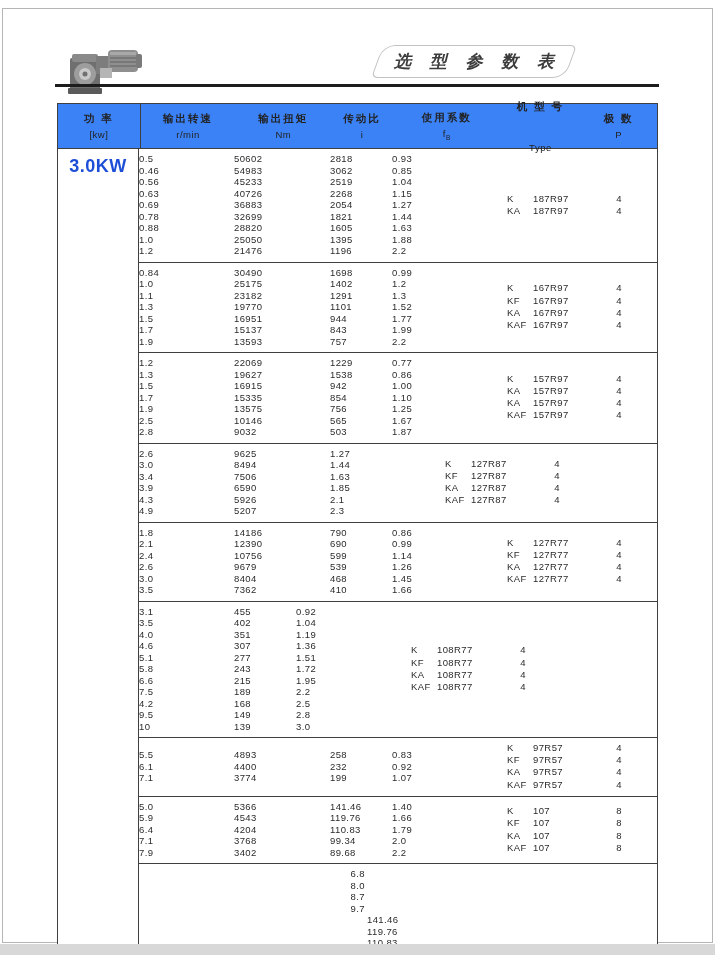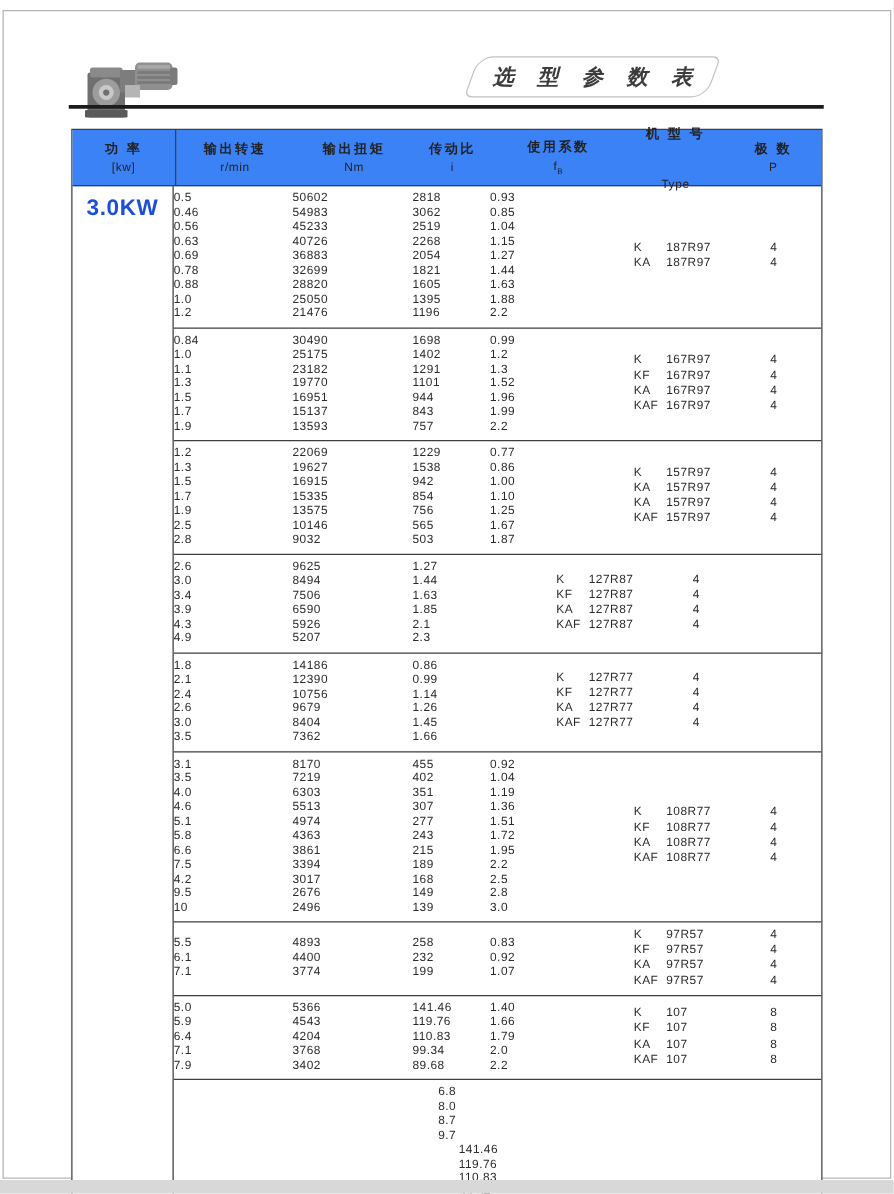--- a/index.html
+++ b/index.html
@@ -192,21 +192,21 @@
               <div class="val">1101</div>
               <div class="val">944</div>
               <div class="val">843</div>
               <div class="val">757</div>
             </div>
             <div class="col col-fb">
               <div class="val">0.99</div>
               <div class="val">1.2</div>
               <div class="val">1.3</div>
               <div class="val">1.52</div>
-              <div class="val">1.96</div>
+              <div class="val">1.77</div>
               <div class="val">1.99</div>
               <div class="val">2.2</div>
             </div>
             <div class="type-col">
               <div class="type-row">
                 <div class="type-prefix">K</div>
                 <div class="type-model">167R97</div>
                 <div class="type-poles">4</div>
               </div>
               <div class="type-row">
@@ -343,20 +343,28 @@
               <div class="val">3.0</div>
               <div class="val">3.5</div>
             </div>
             <div class="col col-torque">
               <div class="val">14186</div>
               <div class="val">12390</div>
               <div class="val">10756</div>
               <div class="val">9679</div>
               <div class="val">8404</div>
               <div class="val">7362</div>
+            </div>
+            <div class="col col-ratio">
+              <div class="val">790</div>
+              <div class="val">690</div>
+              <div class="val">599</div>
+              <div class="val">539</div>
+              <div class="val">468</div>
+              <div class="val">410</div>
             </div>
             <div class="col col-fb">
               <div class="val">0.86</div>
               <div class="val">0.99</div>
               <div class="val">1.14</div>
               <div class="val">1.26</div>
               <div class="val">1.45</div>
               <div class="val">1.66</div>
             </div>
             <div class="type-col">
@@ -389,33 +397,20 @@
               <div class="val">4.0</div>
               <div class="val">4.6</div>
               <div class="val">5.1</div>
               <div class="val">5.8</div>
               <div class="val">6.6</div>
               <div class="val">7.5</div>
               <div class="val">4.2</div>
               <div class="val">9.5</div>
               <div class="val">10</div>
             </div>
-            <div class="col col-torque">
-              <div class="val">8170</div>
-              <div class="val">7219</div>
-              <div class="val">6303</div>
-              <div class="val">5513</div>
-              <div class="val">4974</div>
-              <div class="val">4363</div>
-              <div class="val">3861</div>
-              <div class="val">3394</div>
-              <div class="val">3017</div>
-              <div class="val">2676</div>
-              <div class="val">2496</div>
-            </div>
             <div class="col col-ratio">
               <div class="val">455</div>
               <div class="val">402</div>
               <div class="val">351</div>
               <div class="val">307</div>
               <div class="val">277</div>
               <div class="val">243</div>
               <div class="val">215</div>
               <div class="val">189</div>
               <div class="val">168</div>

